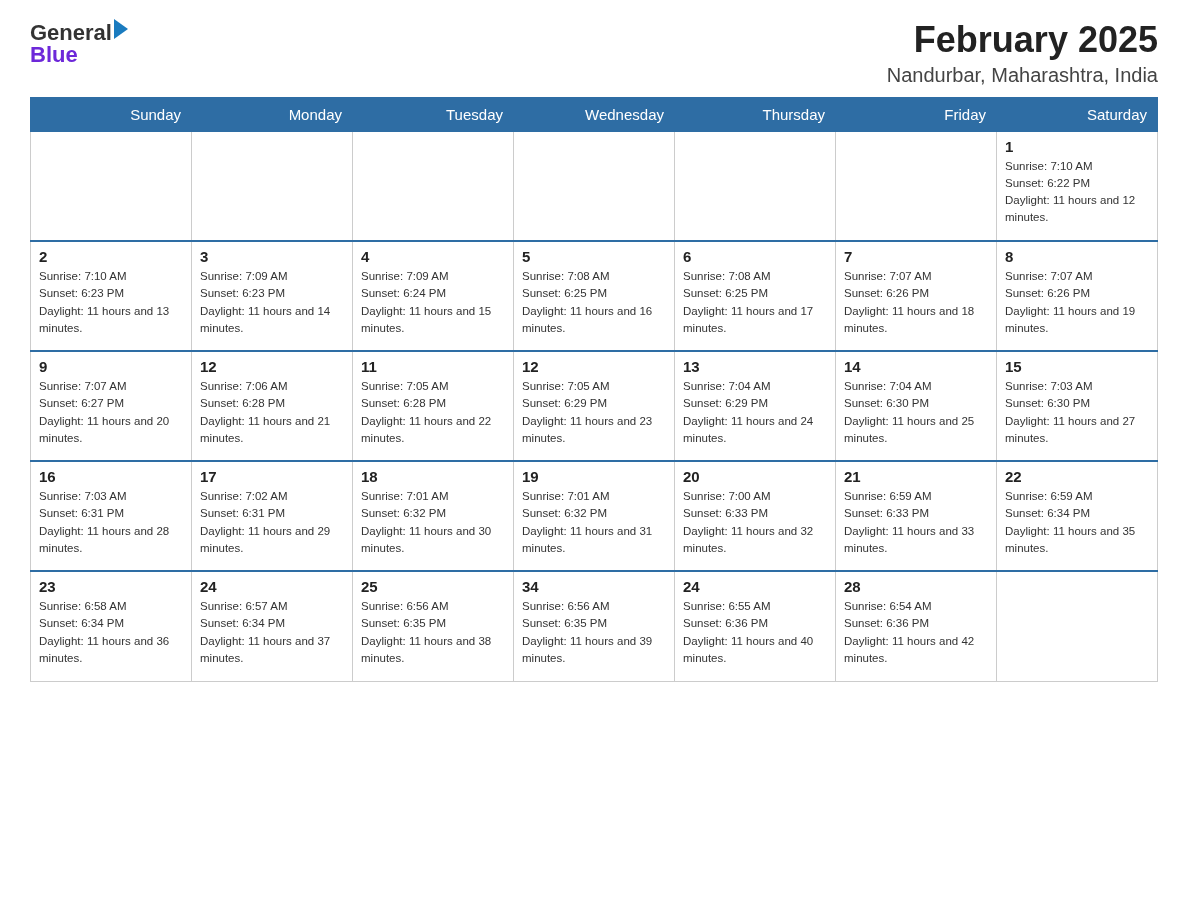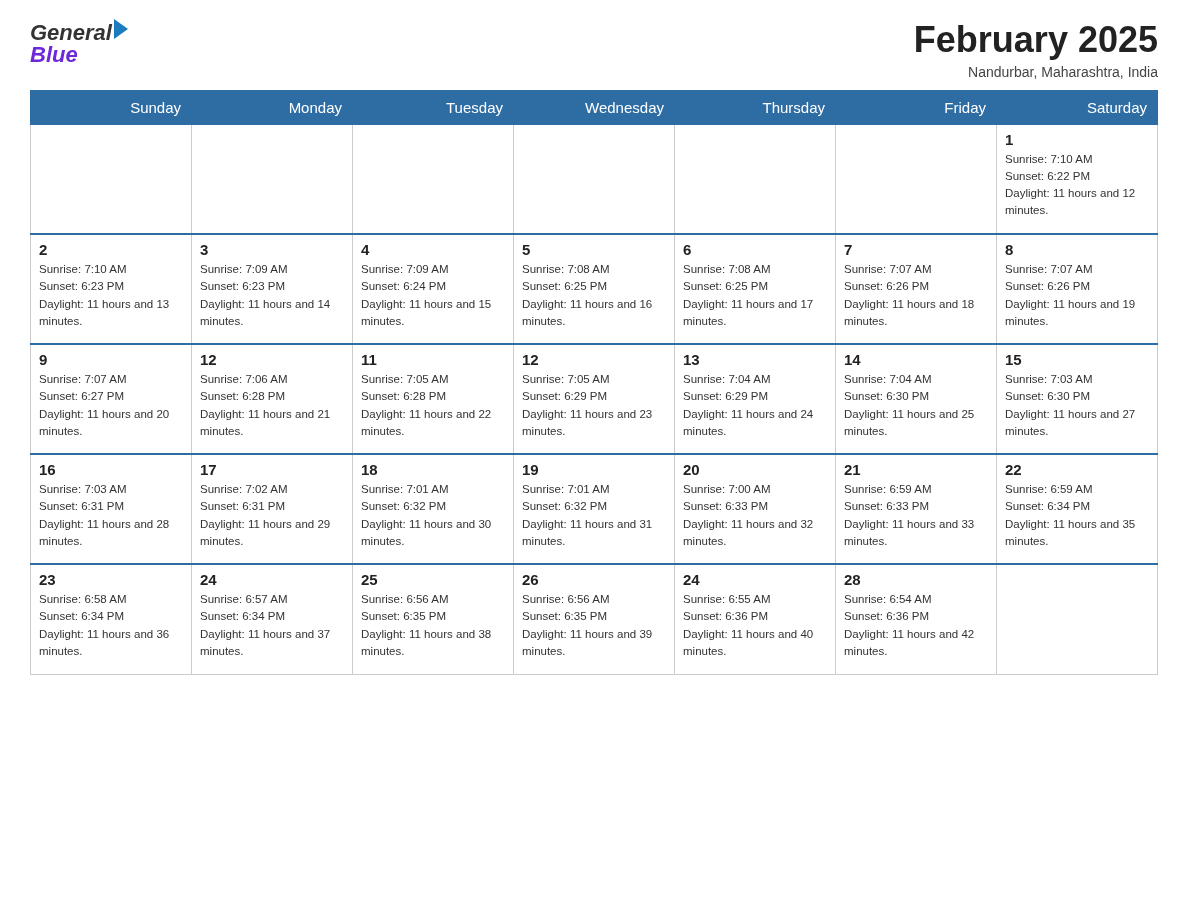--- a/index.html
+++ b/index.html
@@ -38,21 +38,21 @@
     .title-block {
       text-align: right;
     }
     .month-title {
       font-size: 36px;
       font-weight: bold;
       color: #222;
       line-height: 1.1;
     }
     .location {
-      font-size: 14px;
+      font-size: 20px;
       color: #444;
       margin-top: 4px;
     }
     .calendar {
       width: 100%;
       border-collapse: collapse;
       margin-top: 10px;
     }
     .calendar th {
       background-color: #2e6da4;
@@ -86,21 +86,20 @@
     .empty-cell {
       background: #fff;
     }
     .row-divider td {
       border-top: 2px solid #2e6da4;
     }
     .logo-wrap {
       display: flex;
       flex-direction: column;
       align-items: flex-start;
-      font-style: italic;
     }
     .logo-line1 {
       display: flex;
       align-items: center;
     }
     .logo-line2 {
       display: flex;
       align-items: center;
       margin-top: -4px;
     }
@@ -246,21 +245,21 @@
         </td>
         <td>
           <span class="day-number">24</span>
           <div class="day-info">Sunrise: 6:57 AM<br>Sunset: 6:34 PM<br>Daylight: 11 hours and 37 minutes.</div>
         </td>
         <td>
           <span class="day-number">25</span>
           <div class="day-info">Sunrise: 6:56 AM<br>Sunset: 6:35 PM<br>Daylight: 11 hours and 38 minutes.</div>
         </td>
         <td>
-          <span class="day-number">26</span>
+          <span class="day-number">34</span>
           <div class="day-info">Sunrise: 6:56 AM<br>Sunset: 6:35 PM<br>Daylight: 11 hours and 39 minutes.</div>
         </td>
         <td>
           <span class="day-number">24</span>
           <div class="day-info">Sunrise: 6:55 AM<br>Sunset: 6:36 PM<br>Daylight: 11 hours and 40 minutes.</div>
         </td>
         <td>
           <span class="day-number">28</span>
           <div class="day-info">Sunrise: 6:54 AM<br>Sunset: 6:36 PM<br>Daylight: 11 hours and 42 minutes.</div>
         </td>

